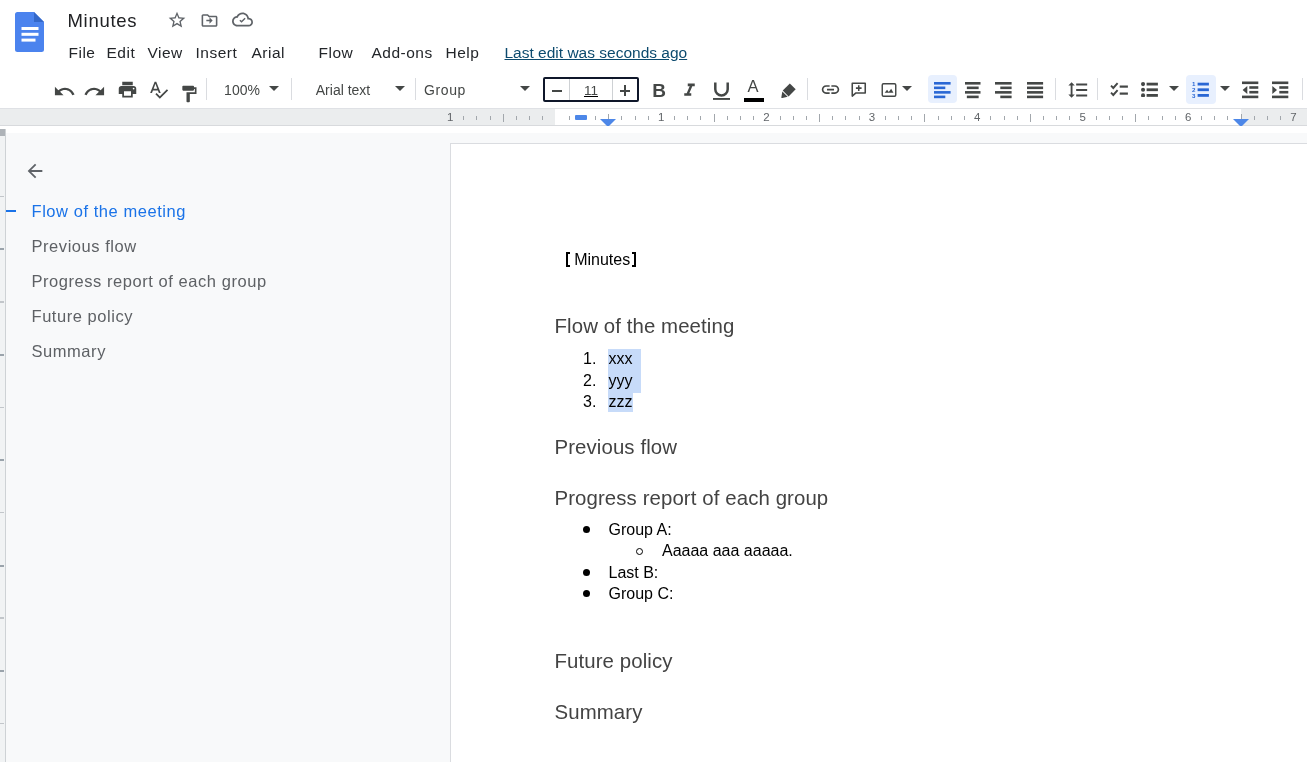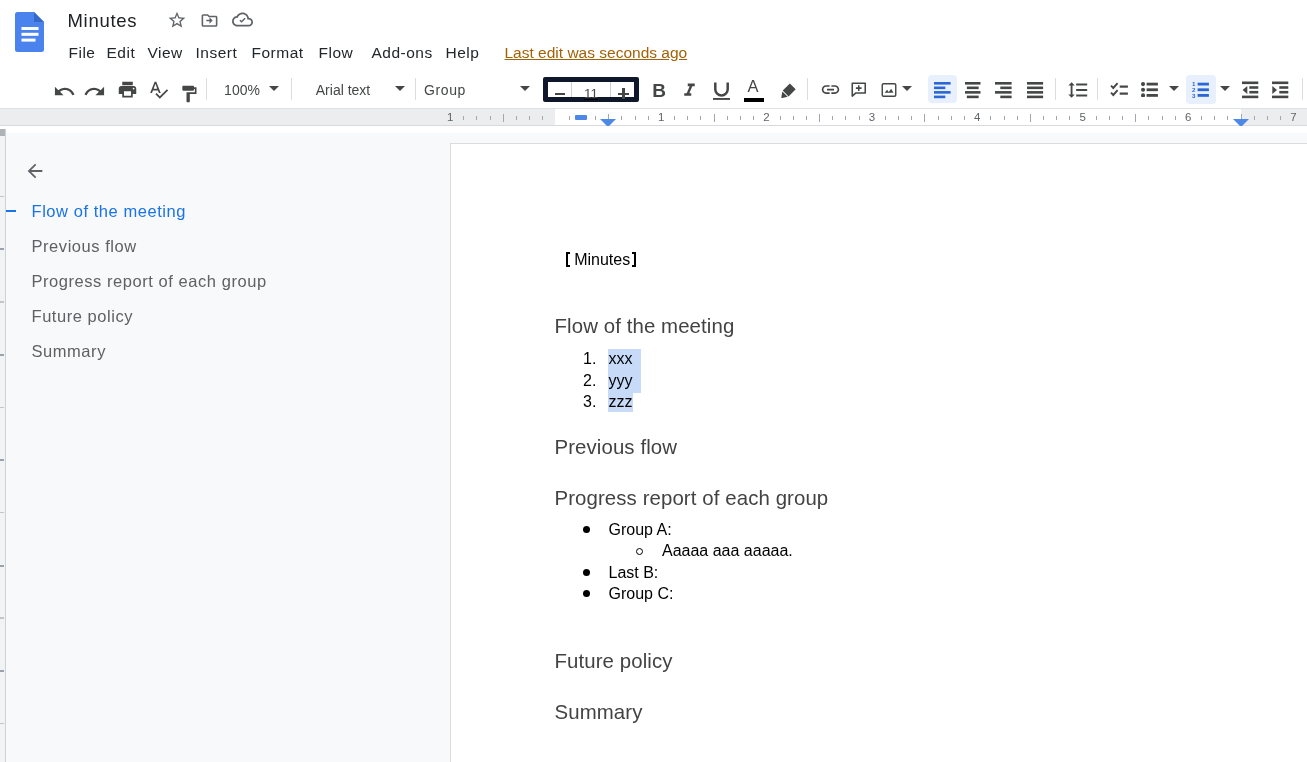--- a/index.html
+++ b/index.html
@@ -7,21 +7,21 @@
   font-family:"Liberation Sans", sans-serif; }
 .abs { position:absolute; }
 #app { position:relative; width:1307px; height:762px;border-radius:29px; }
 
 
 #logo { left:15px; top:12px; }
 #title { left:67.5px; top:10px; font-size:18.5px; letter-spacing:0.7px; color:#202124; }
 .titleicon { top:11px; }
 #menus { left:0; top:40.5px; height:24px; width:100%; font-size:15.5px; letter-spacing:0.5px; color:#23262a; }
 .mi { position:absolute; top:3px; }
-#lastedit { position:absolute; top:3px; left:504.5px; color:#a16207; text-decoration:underline; letter-spacing:0px; }
+#lastedit { position:absolute; top:3px; left:504.5px; color:#0c4a6e; text-decoration:underline; letter-spacing:0px; }
 
 
 #toolbar { left:0; top:64px; height:43px; width:100%;margin-left:36px; }
 .tb { position:absolute; top:4px; height:43px; display:flex; align-items:center; justify-content:center; }
 .tdiv { position:absolute; top:13.5px; width:1px; height:22px; background:#dadce0; }
 .ddarrow { width:0; height:0; border-left:5px solid transparent; border-right:5px solid transparent; border-top:5.6px solid #444746; position:absolute; top:22px; }
 .tbtxt { font-size:14px; color:#444746; }
 
 
 #ruler { left:0; top:108px; width:1307px; height:18px; background:#fff; border-top:1px solid #dfe1e5; border-bottom:1px solid #d8dadd; }
@@ -69,21 +69,21 @@
   <div class="abs titleicon" style="left:232px;top:9px">
     <svg width="21" height="21" viewBox="0 0 24 24" fill="#5f6368">
         <path d="M19.35 10.04C18.67 6.59 15.64 4 12 4 9.11 4 6.6 5.64 5.35 8.04 2.34 8.36 0 10.91 0 14c0 3.31 2.69 6 6 6h13c2.76 0 5-2.24 5-5 0-2.64-2.05-4.78-4.65-4.96zM19 18H6c-2.21 0-4-1.79-4-4s1.79-4 4-4h.71C7.37 7.69 9.48 6 12 6c3.04 0 5.5 2.46 5.5 5.5v.5H19c1.66 0 3 1.34 3 3s-1.34 3-3 3zm-8.08-2.18l-2.5-2.5 1.16-1.16 1.34 1.34 3.5-3.5 1.16 1.16-4.66 4.66z"></path>
       </svg>
   </div>
   <div class="abs" id="menus">
     <span class="mi" style="left:68.5px">File</span>
     <span class="mi" style="left:106.5px">Edit</span>
     <span class="mi" style="left:147.5px">View</span>
     <span class="mi" style="left:195.5px">Insert</span>
-    <span class="mi" style="left:251.5px">Format</span>
+    <span class="mi" style="left:251.5px">Arial</span>
     <span class="mi" style="left:318.5px">Flow</span>
     <span class="mi" style="left:371.5px">Add-ons</span>
     <span class="mi" style="left:445.5px">Help</span>
     <span id="lastedit">Last edit was seconds ago</span>
   </div>
 
   <div class="abs" id="toolbar">
     <div class="tb" style="left:17px;width:23px;top:6px">
       <svg width="23" height="23" viewBox="0 0 24 24" fill="#444746">
           <path d="M12.5 8c-2.65 0-5.05.99-6.9 2.6L2 7v9h9l-3.62-3.62c1.39-1.16 3.16-1.88 5.12-1.88 3.54 0 6.55 2.31 7.6 5.5l2.37-.78C21.08 11.03 17.15 8 12.5 8z"></path>
@@ -117,21 +117,21 @@
     <div class="tdiv" style="left:255px"></div>
     <div class="tb" style="left:267px;width:80px">
         <span class="tbtxt">Arial text</span>
       </div>
     <div class="ddarrow" style="left:359px"></div>
     <div class="tdiv" style="left:379px"></div>
     <div class="tb" style="left:389px;width:40px">
         <span class="tbtxt" style="letter-spacing:0.6px">Group</span>
       </div>
     <div class="ddarrow" style="left:484px"></div>
-    <div id="fsbox" style="position:absolute; left:506.5px; top:12.5px; width:96.5px; height:25.5px; border:5px solid #0f172a; border-radius:2px; display:flex;text-decoration:underline;">
+    <div id="fsbox" style="position:absolute; left:506.5px; top:12.5px; width:96.5px; height:25.5px; border:2px solid #0f172a; border-radius:2px; display:flex;text-decoration:underline;">
       <div style="width:25.5px; position:relative;">
           <div style="position:absolute;left:7px;top:11px;width:10px;height:2.4px;background:#444746"></div>
         </div>
       <div style="width:44px; border-left:1px solid #ced1d4; border-right:1px solid #ced1d4; text-align:center; font-size:13.5px; color:#444746; line-height:24px;">11</div>
       <div style="width:25px; position:relative;">
           <div style="position:absolute;left:7.2px;top:11px;width:10.6px;height:2.4px;background:#444746"></div>
           <div style="position:absolute;left:11.3px;top:6.8px;width:2.4px;height:10.6px;background:#444746"></div>
         </div>
     </div>
     <div class="tb" style="left:615px;width:16px;top:5.5px">

